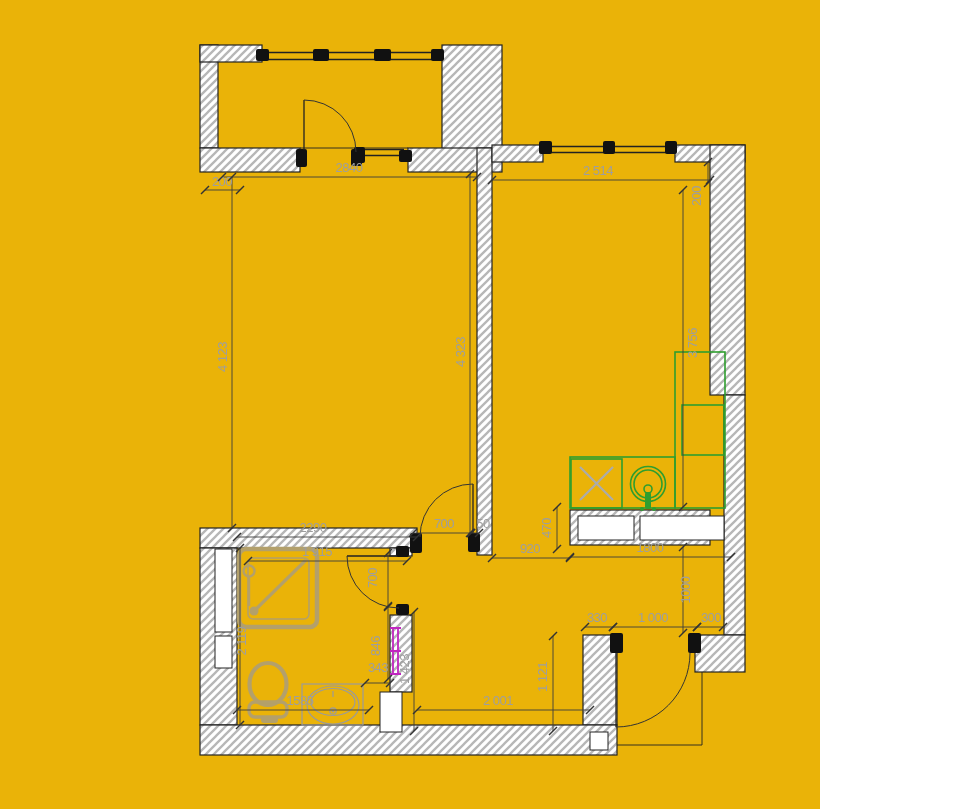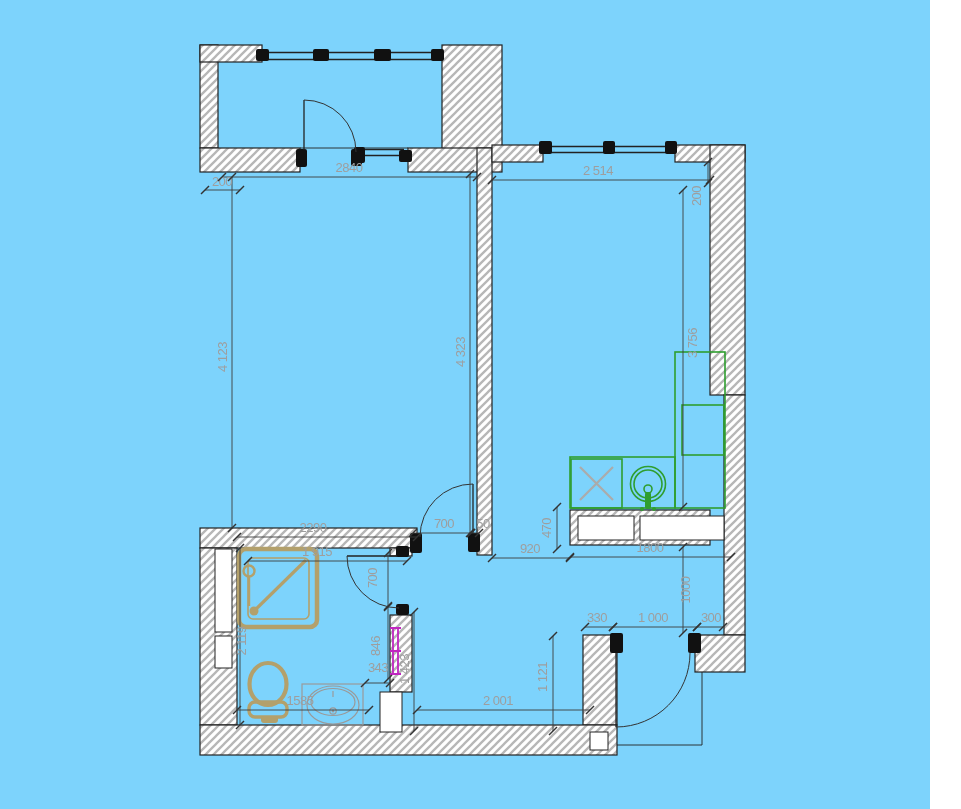--- a/index.html
+++ b/index.html
@@ -1,16 +1,16 @@
 <!DOCTYPE html>
 <html><head>
 <meta charset="utf-8">
 <style>
   html,body{margin:0;padding:0;background:#fff;}
-  #stage{position:relative;width:930px;height:809px;background:#7dd3fc;overflow:hidden;
+  #stage{position:relative;width:820px;height:809px;background:#eab308;overflow:hidden;
          font-family:"Liberation Sans",sans-serif;}
   svg{position:absolute;left:0;top:0;}
   .wall{fill:url(#hatch);stroke:#222;stroke-width:1.2;}
   .white{fill:#fff;stroke:#222;stroke-width:1;}
   .ln{stroke:#222;stroke-width:1.3;fill:none;}
   .thin{stroke:#222;stroke-width:0.9;fill:none;}
   .jamb{fill:#111;}
   .arc{stroke:#333;stroke-width:1;fill:none;}
   .kit{stroke:#2f9e2f;stroke-width:1.6;fill:none;}
   .kitf{fill:#2f9e2f;stroke:none;}

